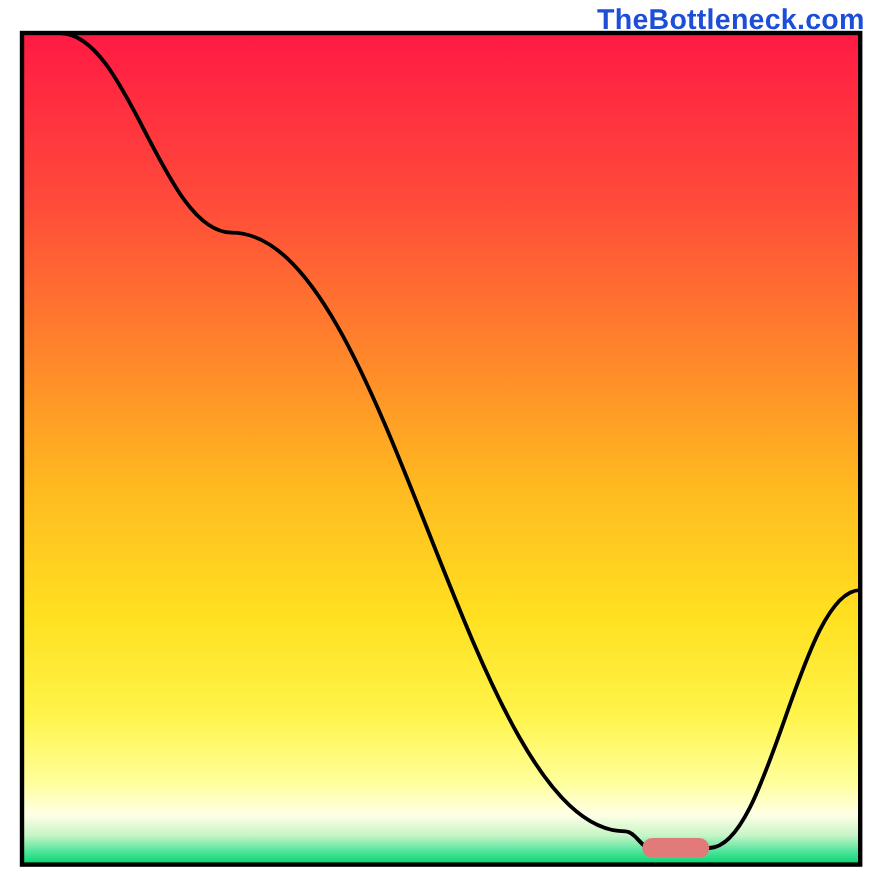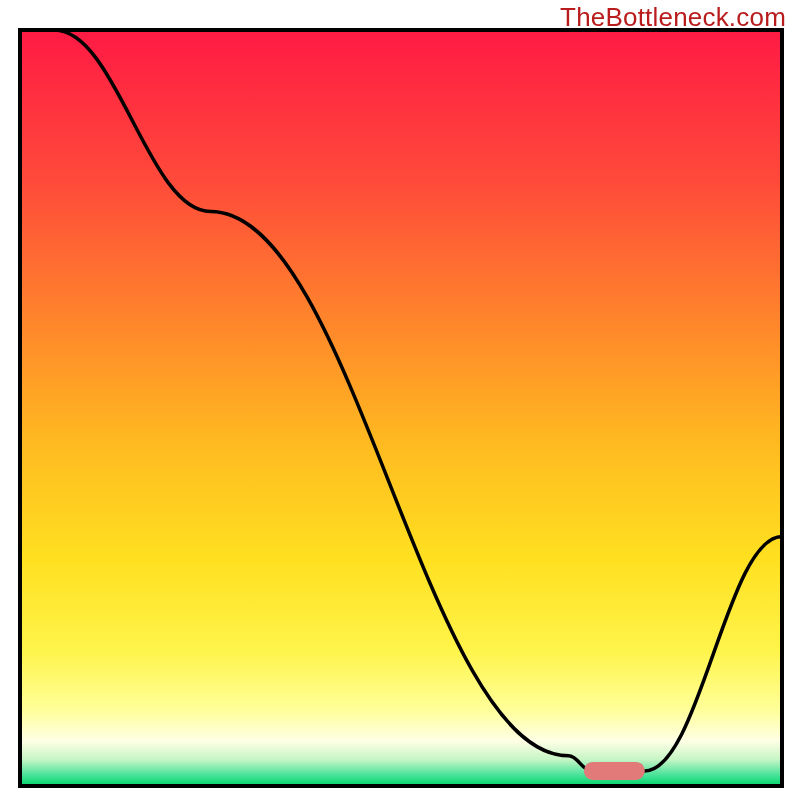--- a/index.html
+++ b/index.html
@@ -13,22 +13,22 @@
   .container {
     position: relative;
     width: 800px;
     height: 800px;
   }
   .watermark {
     position: absolute;
     top: 2px;
     right: 14px;
     font-size: 26px;
-    color: #b91c1c;
-    font-weight: 400;
+    color: #1d4ed8;
+    font-weight: 700;
     letter-spacing: 0.2px;
   }
   svg {
     position: absolute;
     top: 0;
     left: 0;
   }
 </style>
 </head>
 <body>

